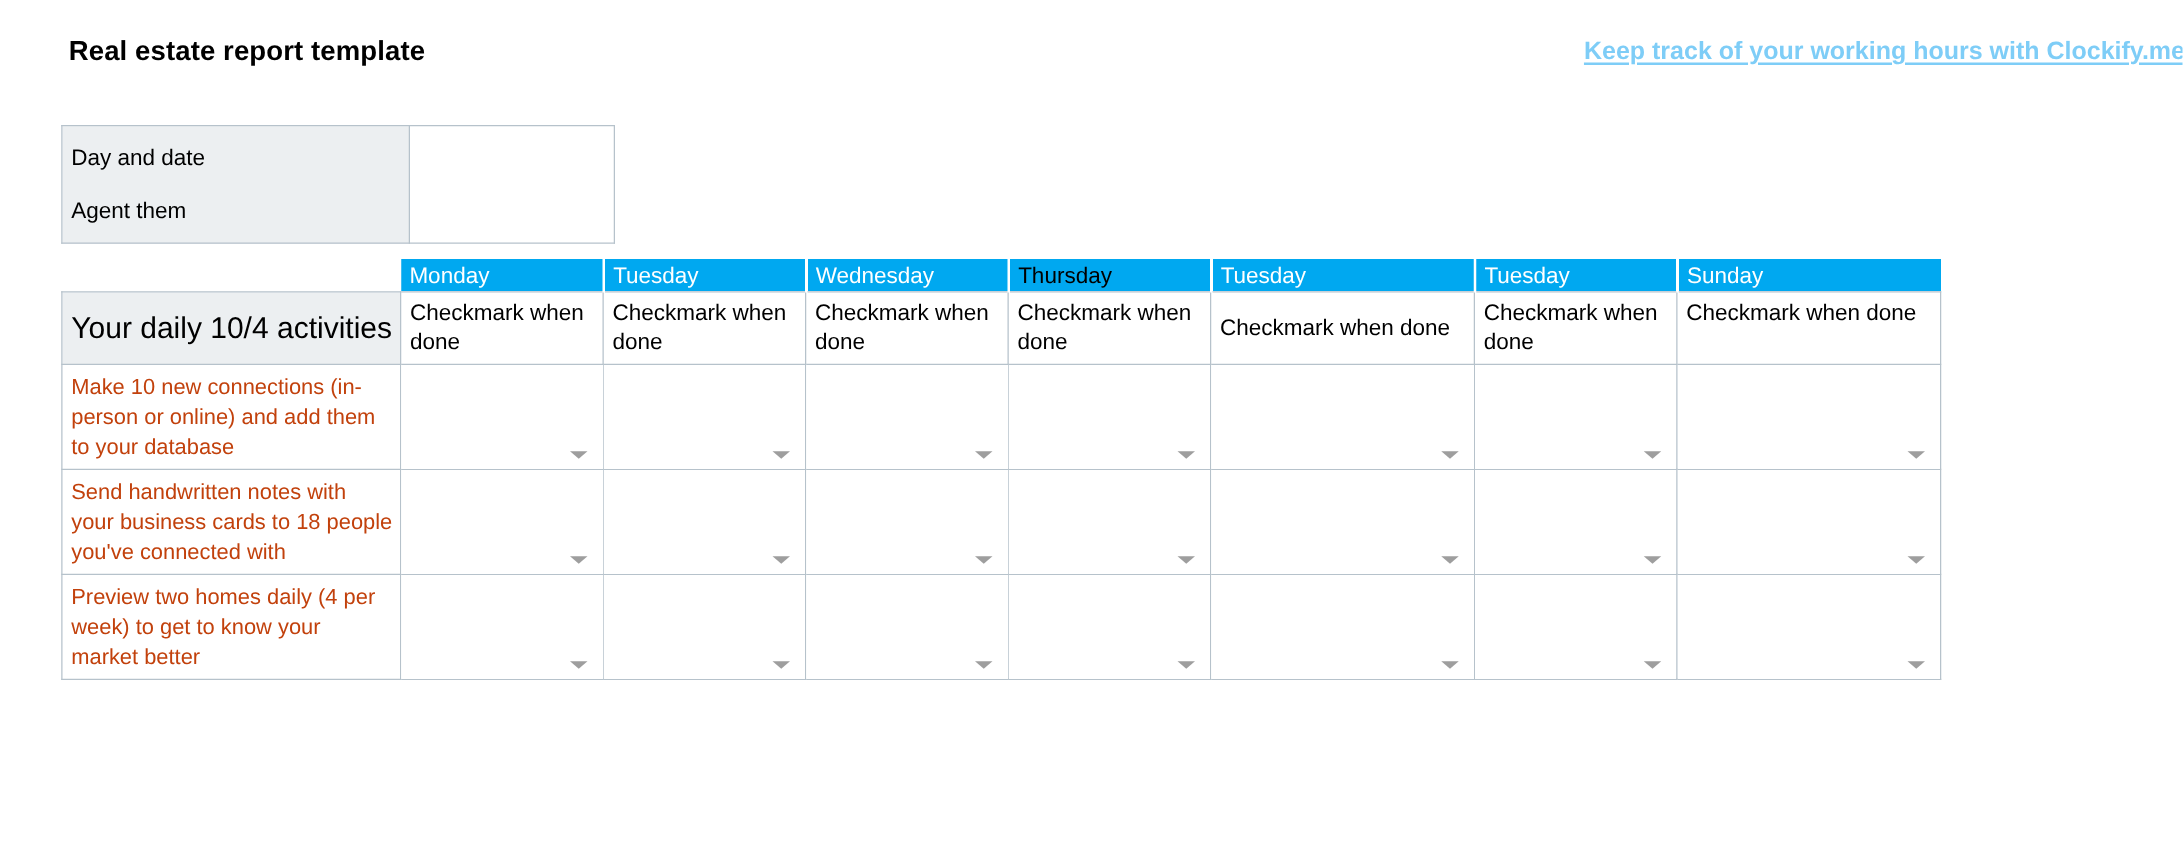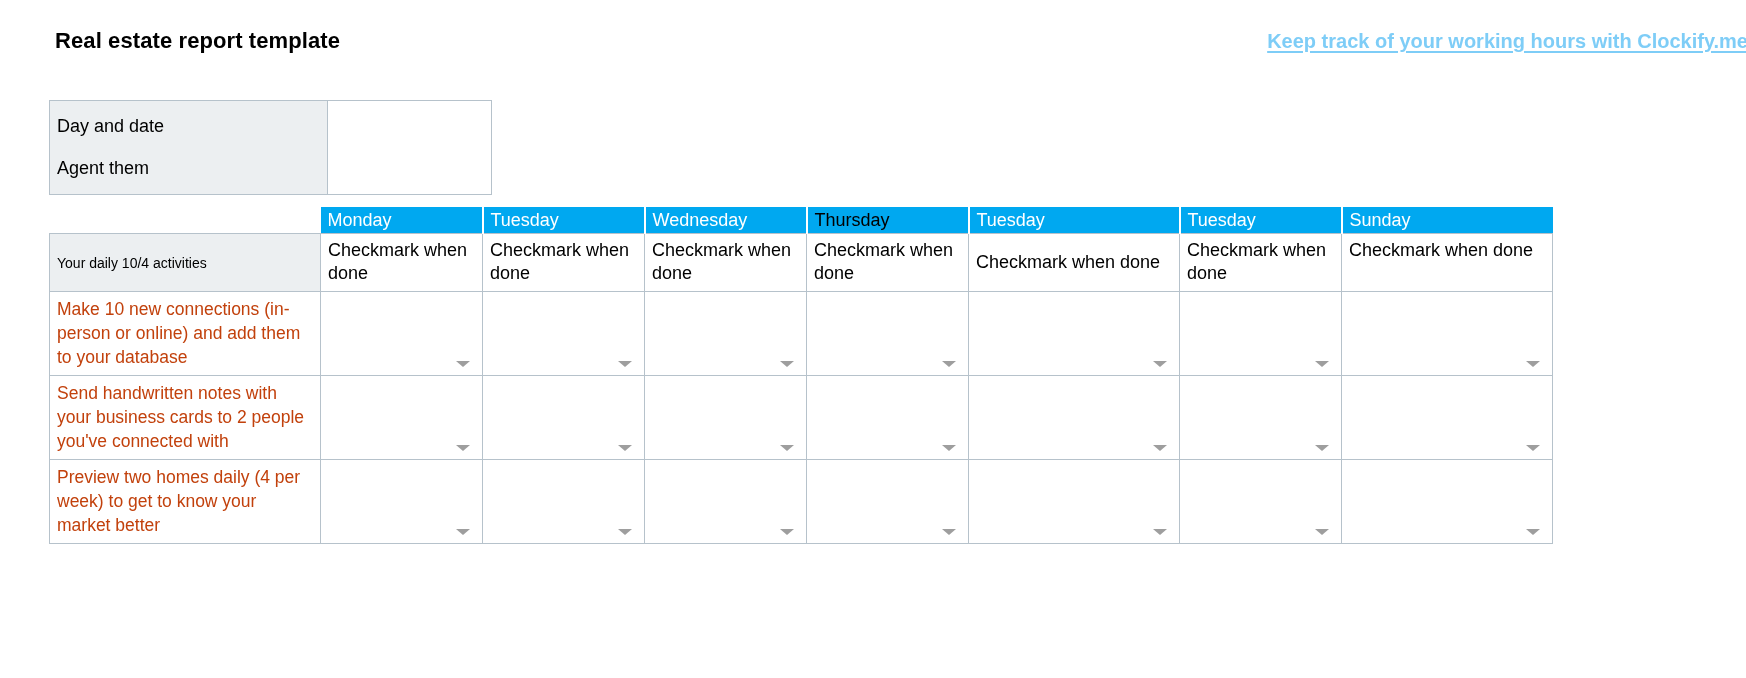--- a/index.html
+++ b/index.html
@@ -123,21 +123,21 @@
   .sub-row td {
     border: 1px solid #b6c2cb;
     height: 52px;
   }
   .activity-head-cell {
     background: #eceff1;
     padding: 0 6px 0 7px !important;
     vertical-align: middle !important;
   }
   .activity-head-cell .txt {
-    font-size: 14px;
+    font-size: 24px;
     line-height: 22px;
   }
   .check-cell {
     background: #ffffff;
     padding: 5px 6px 0 7px !important;
   }
   .check-cell .txt {
     font-size: 18px;
     line-height: 23px;
   }
@@ -271,21 +271,21 @@
           <span class="caret"></span>
         </td>
     <td class="drop-cell">
           <span class="caret"></span>
         </td>
   </tr>
 
 
   <tr class="act-row row-h3">
     <td class="act-cell">
-      <div class="txt">Send handwritten notes with your business cards to 2 people you've connected with</div>
+      <div class="txt">Send handwritten notes with your business cards to 18 people you've connected with</div>
     </td>
     <td class="drop-cell">
           <span class="caret"></span>
         </td>
     <td class="drop-cell">
           <span class="caret"></span>
         </td>
     <td class="drop-cell">
           <span class="caret"></span>
         </td>

